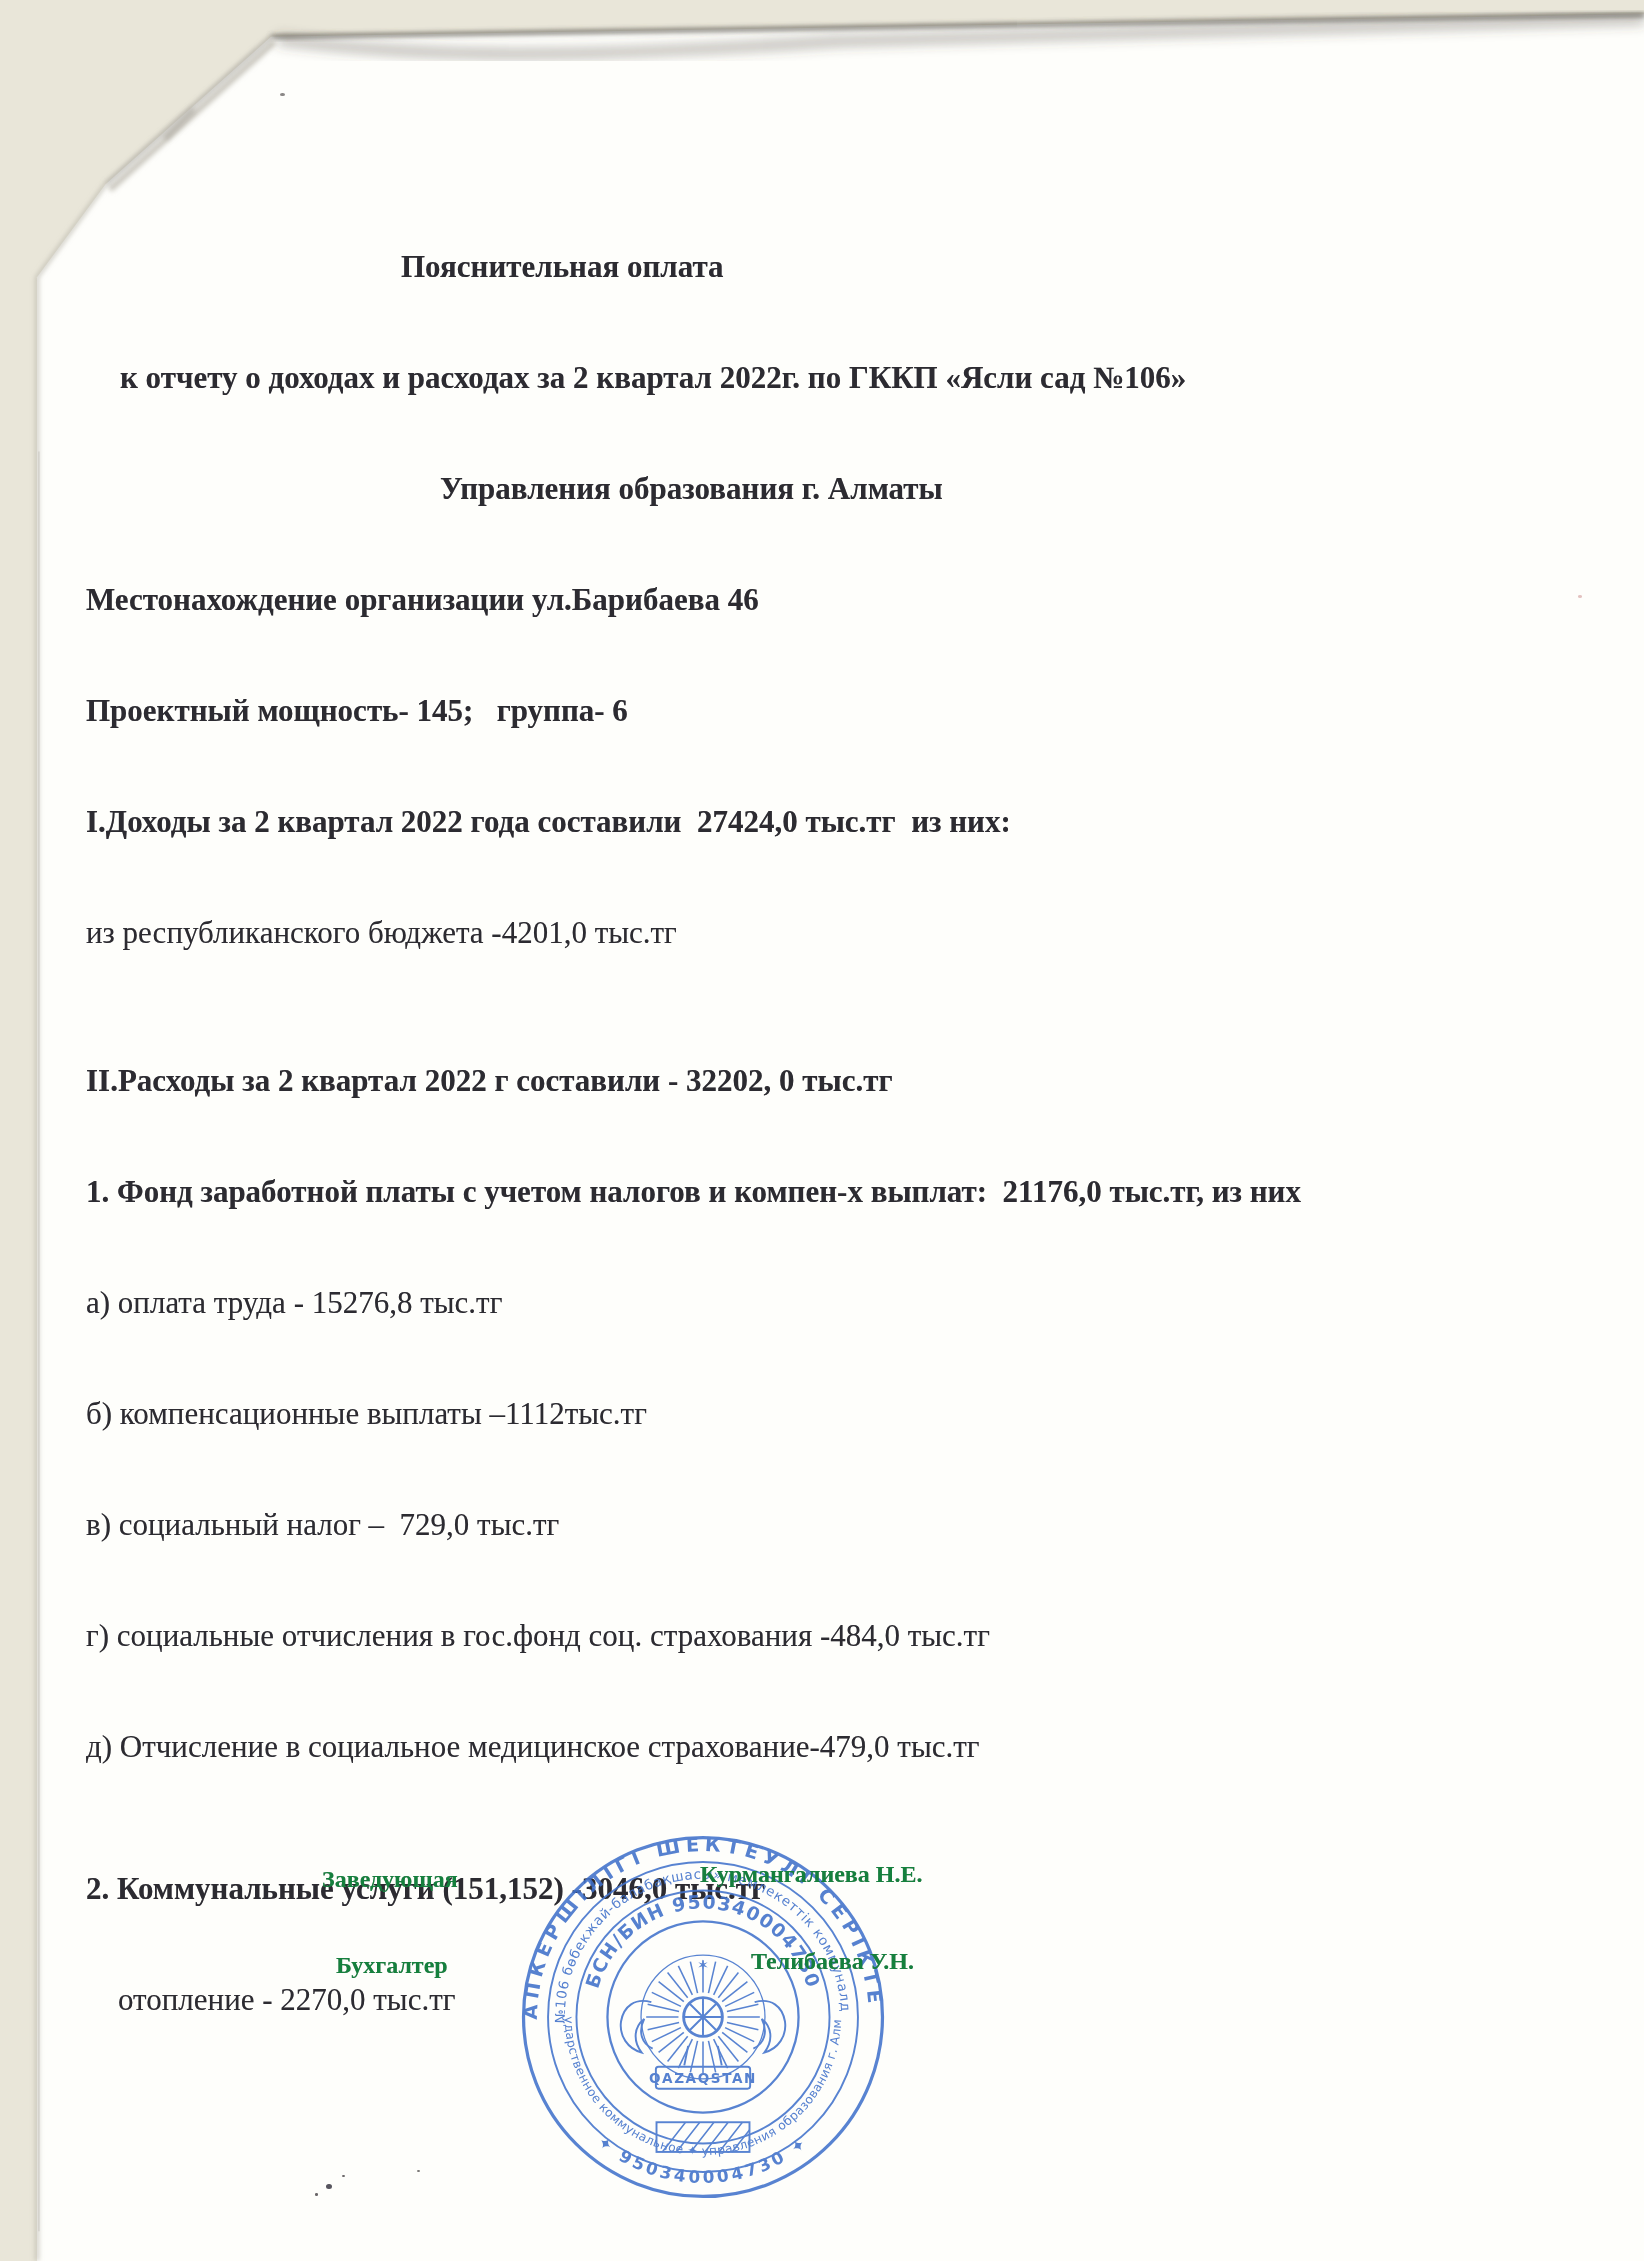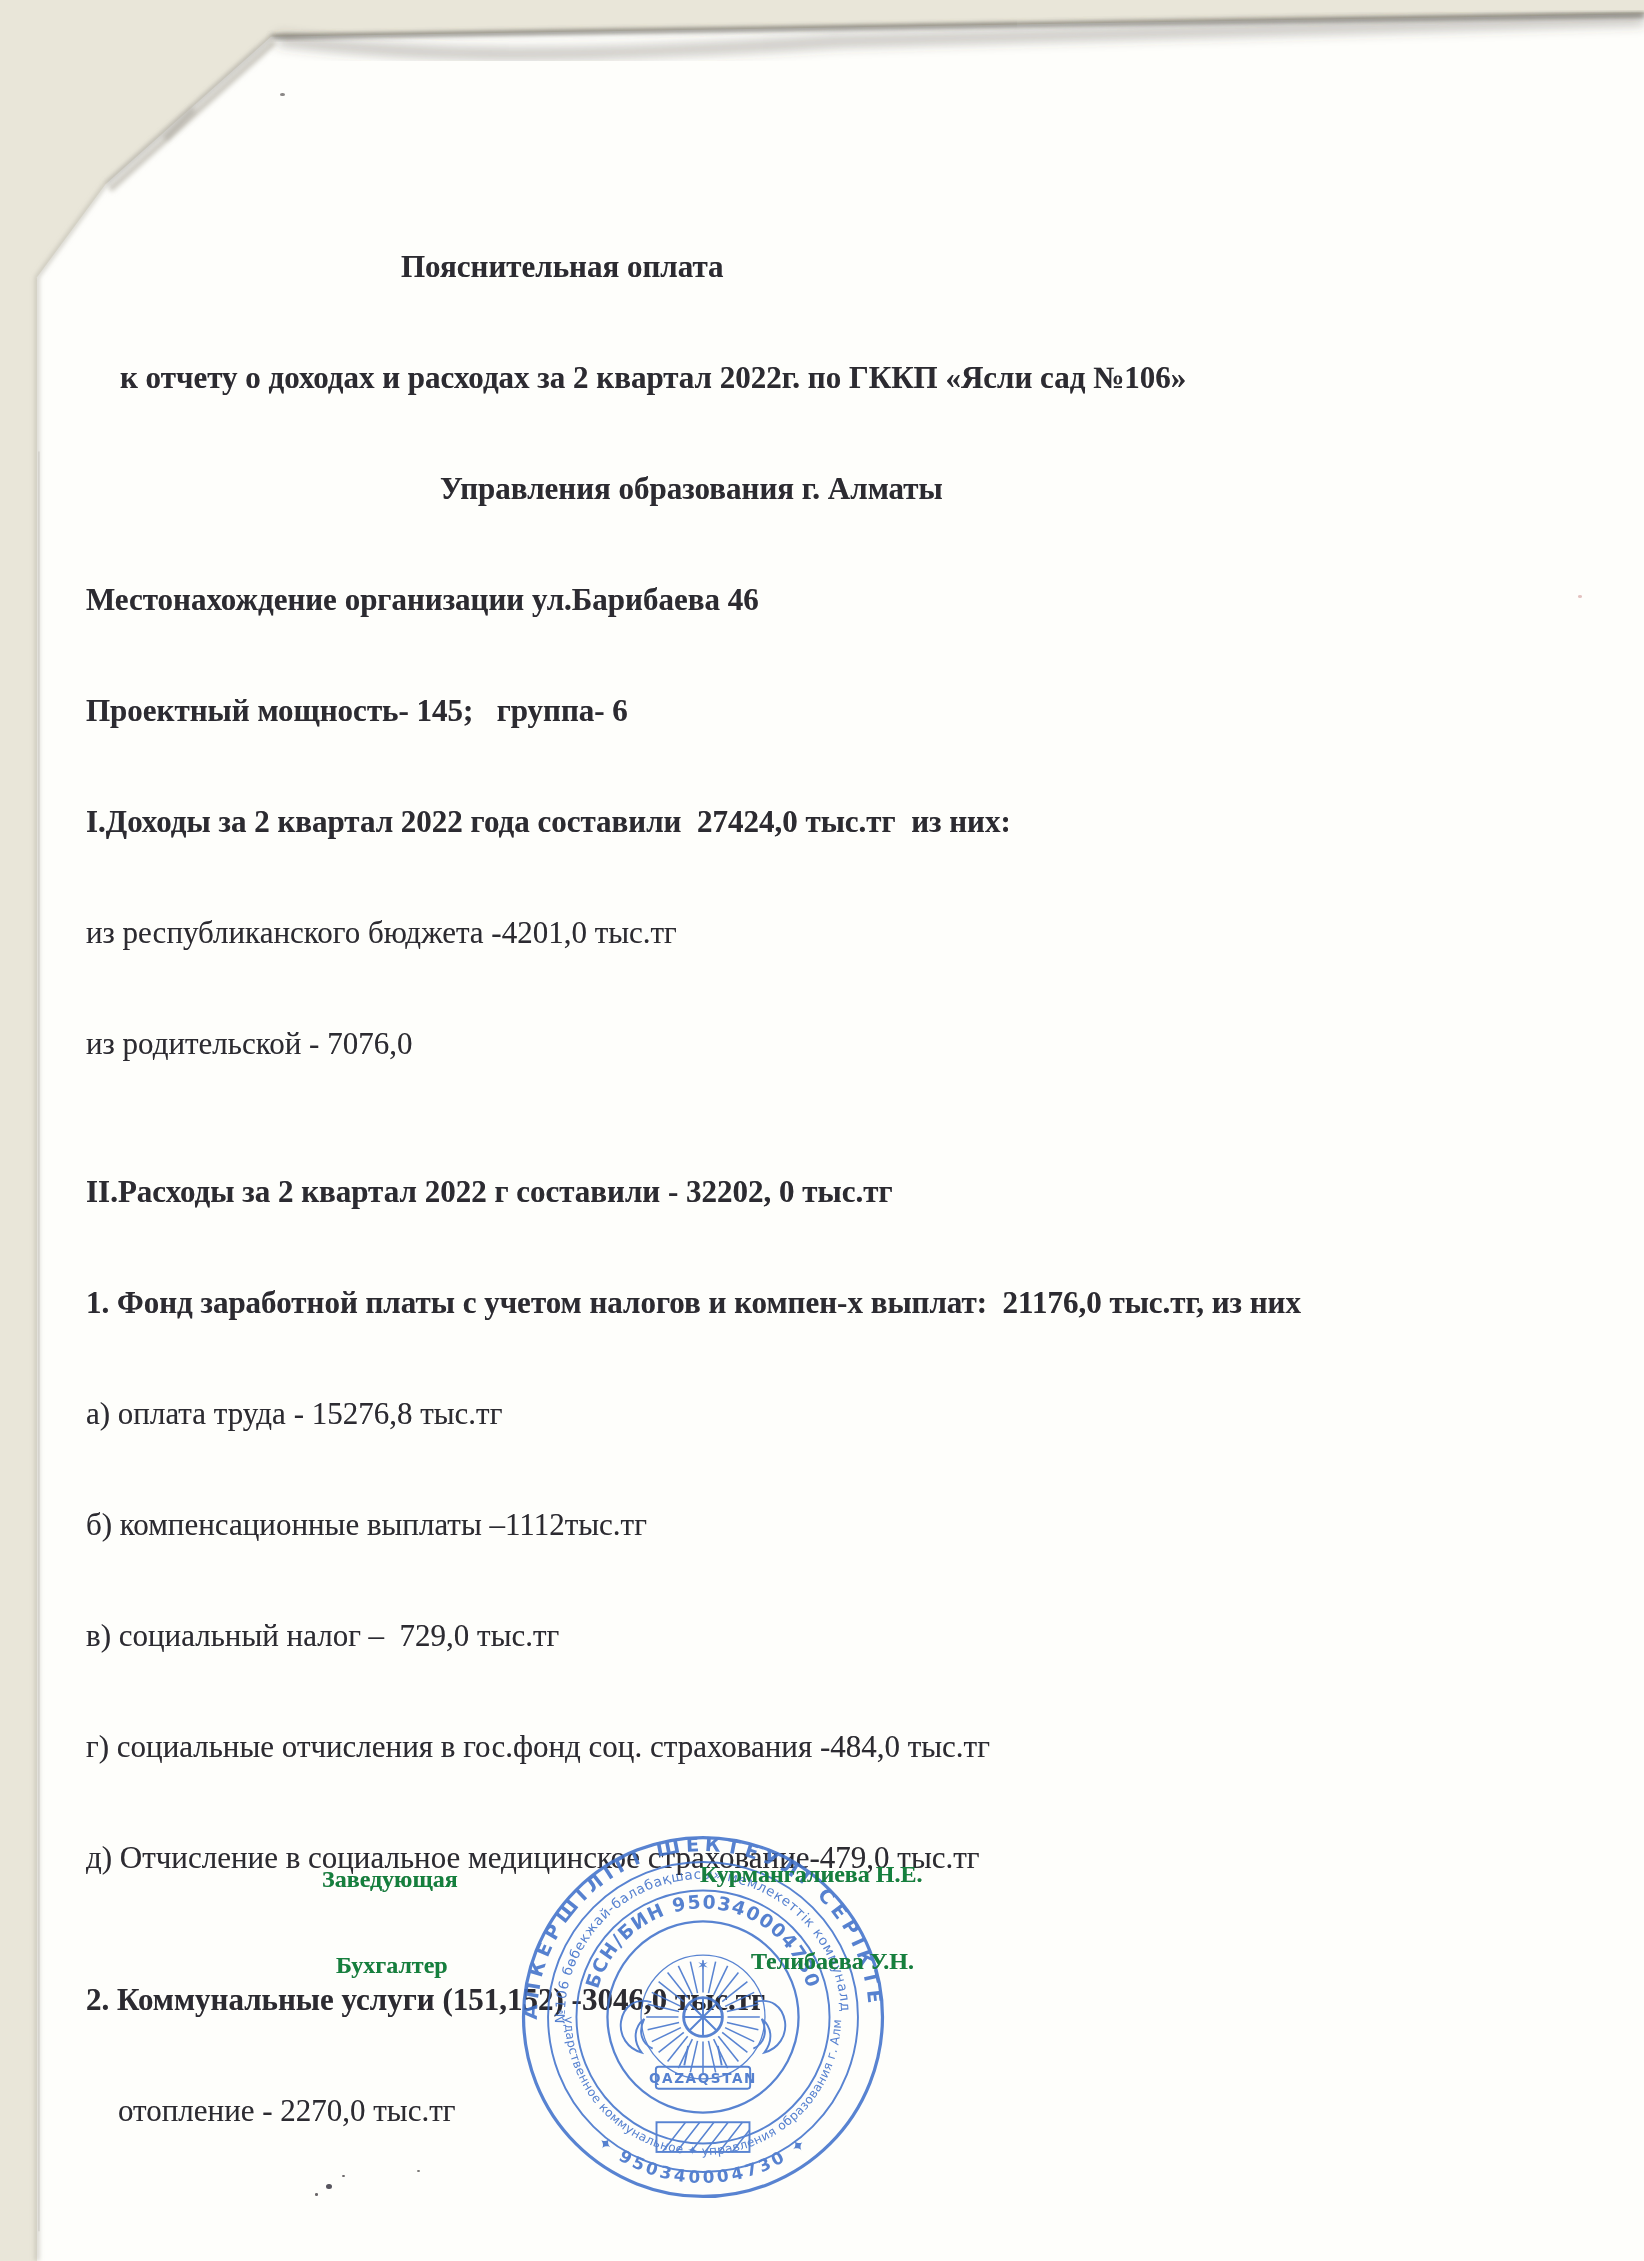--- a/index.html
+++ b/index.html
@@ -69,21 +69,20 @@
 </svg>
 
 <div id="doc">
   <div class="ln t1 b">Пояснительная оплата</div>
   <div class="ln t2 b">к отчету о доходах и расходах за 2 квартал 2022г. по ГККП «Ясли сад №106»</div>
   <div class="ln t3 b">Управления образования г. Алматы</div>
   <div class="ln b">Местонахождение организации ул.Барибаева 46</div>
   <div class="ln b">Проектный мощность- 145;   группа- 6</div>
   <div class="ln b">І.Доходы за 2 квартал 2022 года составили  27424,0 тыс.тг  из них:</div>
   <div class="ln">из республиканского бюджета -4201,0 тыс.тг</div>
-  <div class="ln">из родительской - 7076,0</div>
   <div class="ln b g1">ІІ.Расходы за 2 квартал 2022 г составили - 32202, 0 тыс.тг</div>
   <div class="ln b">1. Фонд заработной платы с учетом налогов и компен-х выплат:  21176,0 тыс.тг, из них</div>
   <div class="ln">а) оплата труда - 15276,8 тыс.тг</div>
   <div class="ln">б) компенсационные выплаты –1112тыс.тг</div>
   <div class="ln">в) социальный налог –  729,0 тыс.тг</div>
   <div class="ln">г) социальные отчисления в гос.фонд соц. страхования -484,0 тыс.тг</div>
   <div class="ln">д) Отчисление в социальное медицинское страхование-479,0 тыс.тг</div>
   <div class="ln h2 b g2">2. Коммунальные услуги (151,152) -3046,0 тыс.тг</div>
   <div class="ln p2">отопление - 2270,0 тыс.тг</div>
   

